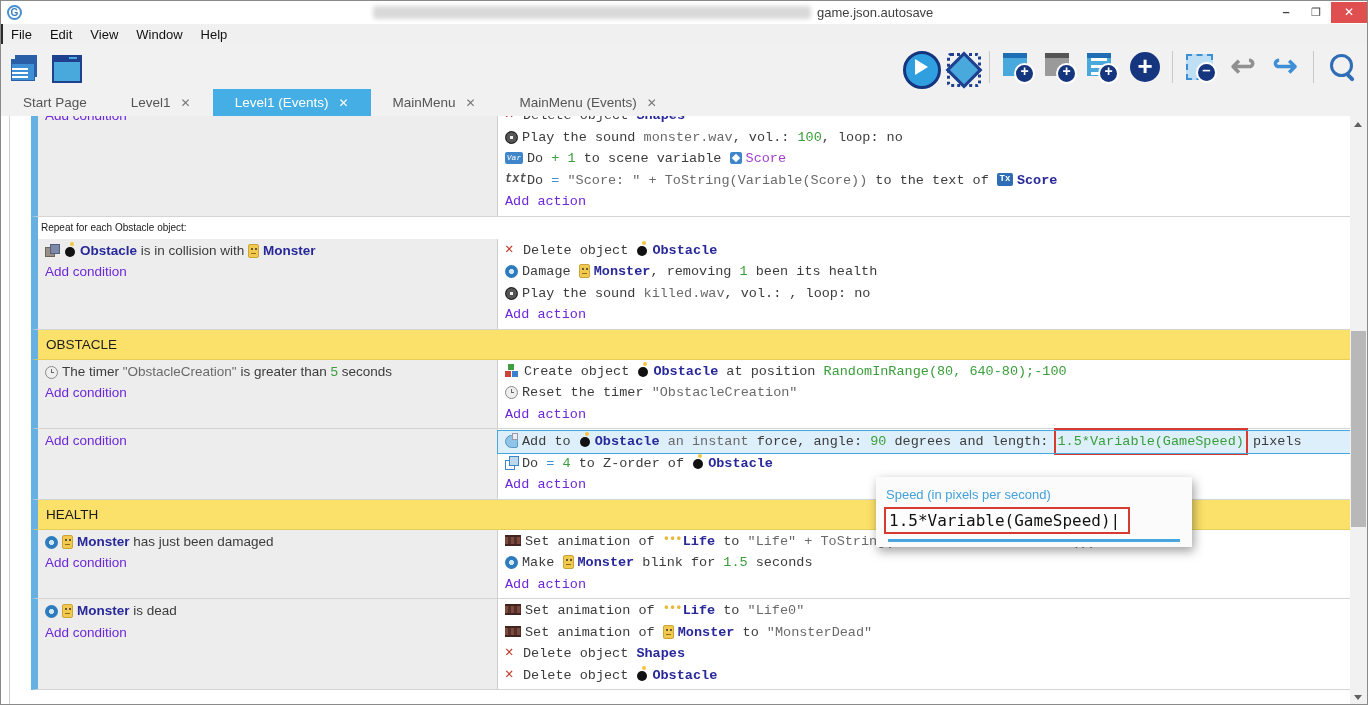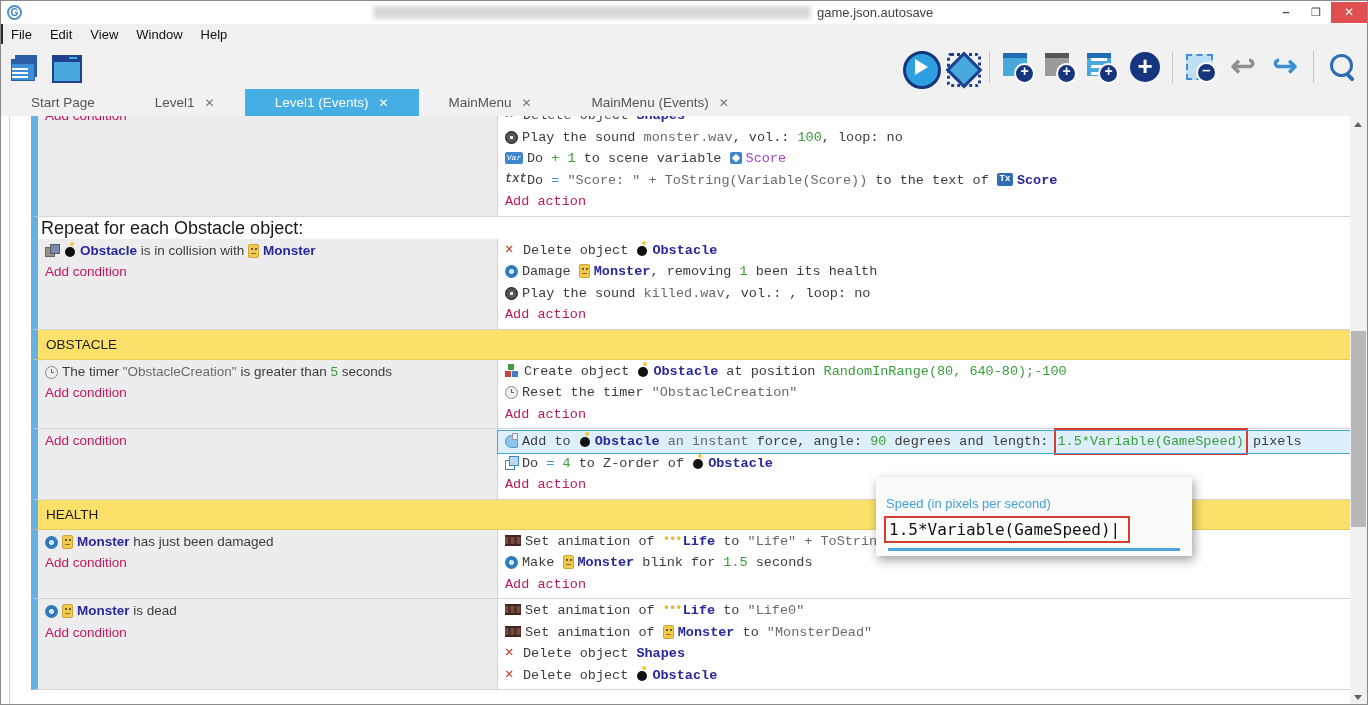--- a/index.html
+++ b/index.html
@@ -50,45 +50,45 @@
   .tb-delete-event::after { content:"–"; position:absolute; right:1px; bottom:1px; width:17px; height:17px; border-radius:50%; background:#16357f; border:2px solid #fff; color:#fff; font-size:15px; font-weight:bold; line-height:12px; text-align:center; }
   .tb-undo { color:#909090; font-size:30px; line-height:32px; text-align:center; }
   .tb-undo::before { content:"↩"; font-weight:bold; }
   .tb-redo { color:#3f8fd6; font-size:30px; line-height:32px; text-align:center; }
   .tb-redo::before { content:"↪"; font-weight:bold; }
   .tb-search::before { content:""; position:absolute; left:5px; top:4px; width:17px; height:17px; border:3px solid #2f6db6; border-radius:50%; }
   .tb-search::after { content:""; position:absolute; left:23px; top:22px; width:4px; height:10px; background:#2f6db6; transform:rotate(-45deg); border-radius:2px; }
 
   
   .tabbar { position:absolute; left:0; top:88px; width:100%; height:27px; background:#f1f1f1; display:flex; align-items:stretch; }
-  .tab { display:flex; align-items:center; gap:10px; padding:0 30px; font-size:13.5px; color:#555; }
+  .tab { display:flex; align-items:center; gap:10px; padding:0 22px; font-size:13.5px; color:#555; }
   .tab.active { background:#45aee5; color:#fff; }
   .tab-close { font-size:12px; color:#777; }
   .tab.active .tab-close { color:#fff; }
 
   
   .sheet { position:absolute; left:0; top:115px; width:1351px; height:590px; background:#fff; overflow:hidden; }
   .margin-line { position:absolute; left:8px; top:0; bottom:0; width:1px; background:#d0d0d0; }
   .events { margin-left:30px; margin-top:-12px; }
   .event-row { display:flex; flex-direction:column; border-left:7px solid #66b1e2; border-bottom:1px solid #d4d4d4; background:#fff; }
   .row-body { display:flex; align-items:stretch; }
   .cond { background:#ededed; width:460px; flex:none; padding:1px 6px 3px; border-right:1px solid #cfcfcf; }
   .act { flex:1; padding:1px 6px 3px; background:#fff; min-width:0;font-family:Liberation Mono, monospace; }
-  .repeat-header { line-height:22px; font-size:18px; color:#1a1a1a; padding-left:3px; background:#fff; }
+  .repeat-header { line-height:22px; font-size:10px; color:#1a1a1a; padding-left:3px; background:#fff; }
   .line { line-height:21.5px; font-size:13.5px; white-space:nowrap; padding-left:1px; }
   .line.selected { background:#ddeffa; outline:1px solid #46a7dd; margin:1px -6px 0; padding-left:7px; }
   .comment-row { border-left:7px solid #66b1e2; background:#fbe169; height:30px; line-height:29px; font-size:13.5px; color:#1c1c1c; padding-left:8px; border-bottom:1px solid #e6cf58; }
 
   .seg-plain { color:#3c3c3c; }
   .seg-obj { color:#28289b; font-weight:bold; }
   .seg-green { color:#3a9e3a; }
   .seg-purple { color:#a23fd0; }
   .seg-str { color:#6a6a6a; }
   .seg-blue { color:#3c8fd4; }
-  .seg-ghost { color:#be185d; }
+  .seg-ghost { color:#6d28d9; }
   .seg-redbox { outline:2px solid #d63b30; outline-offset:1px; padding:3px 1px; }
 
   
   .ic { display:inline-block; position:relative; vertical-align:-2px; margin-right:4px; }
   .ic-collision { width:15px; height:13px; }
   .ic-collision::before { content:""; position:absolute; left:0; top:3px; width:8px; height:8px; background:#9a8f85; border:1px solid #6e655c; }
   .ic-collision::after { content:""; position:absolute; left:5px; top:0; width:8px; height:8px; background:#7d89a8; border:1px solid #525f80; }
   .ic-bomb { width:12px; height:15px; }
   .ic-bomb::before { content:""; position:absolute; bottom:0; left:1px; width:10px; height:10px; border-radius:50%; background:#111; }
   .ic-bomb::after { content:""; position:absolute; top:0; left:6px; width:4px; height:4px; border-radius:50%; background:#f5c63c; }
@@ -118,21 +118,21 @@
   .ic-zorder::before { content:""; position:absolute; left:0; top:4px; width:8px; height:8px; background:#fff; border:1px solid #3e86c9; }
   .ic-zorder::after { content:""; position:absolute; left:4px; top:0; width:8px; height:8px; background:#bcd9ef; border:1px solid #3e86c9; }
   .ic-anim { width:16px; height:11px; background:repeating-linear-gradient(90deg, #7b4a3d 0 3px, #54302a 3px 6px); border-top:2px solid #42231e; border-bottom:2px solid #42231e; vertical-align:-1px; }
   .ic-life { width:16px; height:12px; }
   .ic-life::before { content:"•••"; position:absolute; left:0; top:-6px; color:#e8b93a; font-size:12px; font-weight:bold; letter-spacing:-1px; }
   .ic-tx { width:16px; height:13px; background:#2f6db6; border-radius:2px; vertical-align:-2px; }
   .ic-tx::before { content:"Tx"; position:absolute; left:0; top:0; width:100%; color:#fff; font-size:9px; font-weight:bold; line-height:13px; text-align:center; }
 
   
   .popup { position:absolute; left:875px; top:361px; width:316px; background:#fbfbfb; box-shadow:2px 4px 10px rgba(0,0,0,0.38); padding:10px 10px 5px; z-index:10; }
-  .popup-label { font-size:13px; color:#43a0d9; margin-bottom:7px;margin-top:9px; }
+  .popup-label { font-size:13px; color:#43a0d9; margin-bottom:7px; }
   .popup-value { display:inline-block; font-family:"DejaVu Sans Mono", monospace; font-size:16px; color:#111; outline:2px solid #d63b30; padding:2px 8px 2px 3px; background:#fdfdfd; }
   .popup-underline { height:3px; background:#4aa6de; margin:7px 2px 0; }
 
   
   .vscroll { position:absolute; right:0; top:115px; width:17px; height:590px; background:#f1f1f1; }
   .vs-arrow { position:absolute; left:0; width:17px; height:17px; }
   .vs-arrow::before { content:""; position:absolute; left:4px; border-left:4.5px solid transparent; border-right:4.5px solid transparent; }
   .vs-up { top:0; } .vs-up::before { top:6px; border-bottom:5px solid #606060; }
   .vs-down { bottom:0; } .vs-down::before { top:6px; border-top:5px solid #606060; }
   .vs-thumb { position:absolute; left:1px; top:215px; width:15px; height:196px; background:#b8b8b8; }

